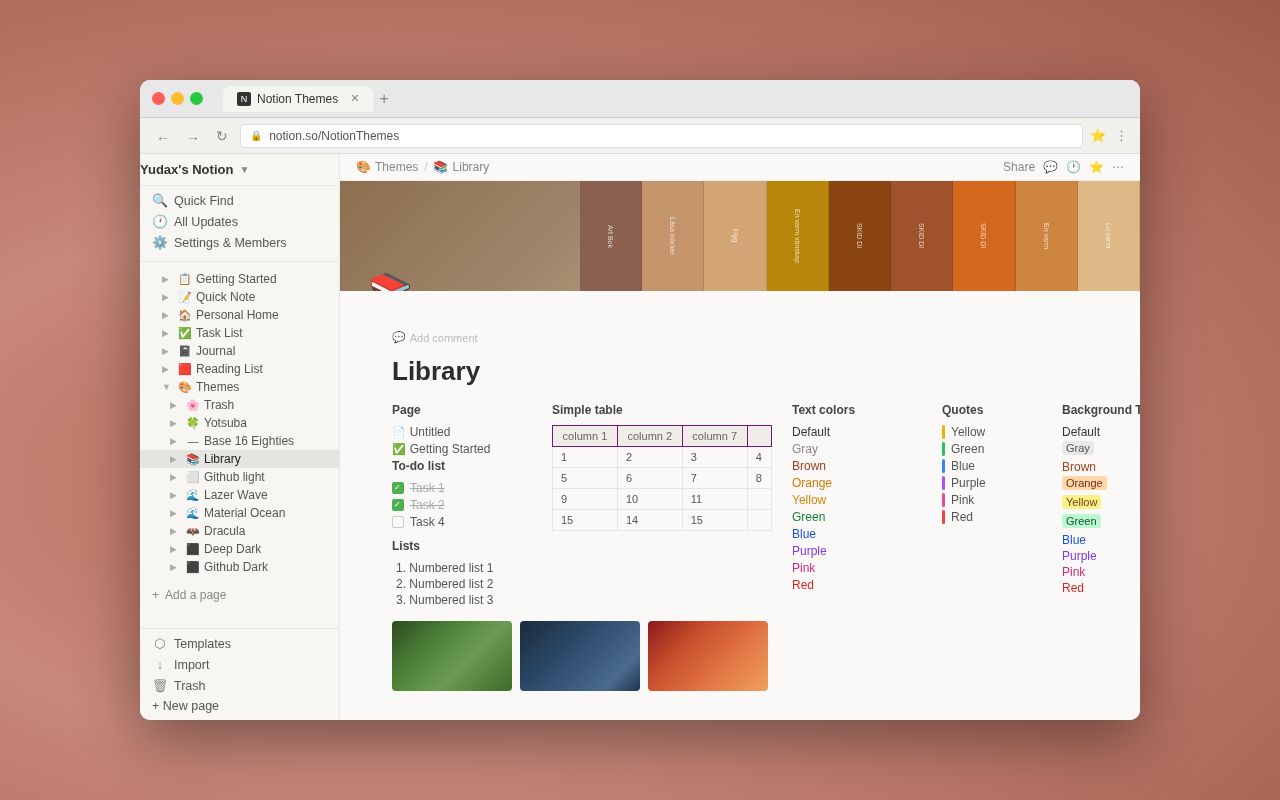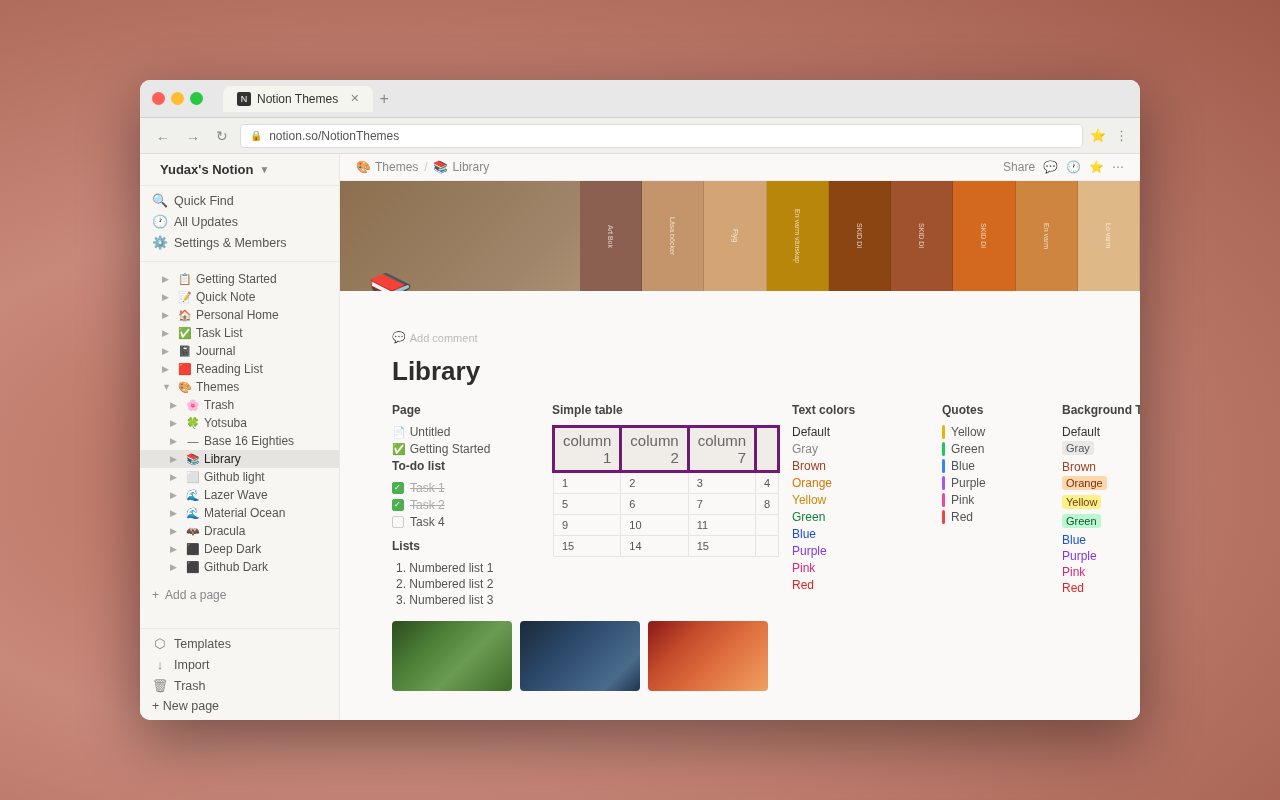--- a/index.html
+++ b/index.html
@@ -105,21 +105,21 @@
       width: 200px;
       background: #f7f6f3;
       border-right: 1px solid #e8e8e4;
       display: flex;
       flex-direction: column;
       font-size: 13px;
       overflow-y: auto;
       flex-shrink: 0;
     }
     .sidebar-workspace {
-      padding: 8px 20px;
+      padding: 8px 0;
       font-weight: 600;
       color: #333;
       font-size: 13px;
       display: flex;
       align-items: center;
       gap: 6px;
       border-bottom: 1px solid #e8e8e4;
       cursor: pointer;
     }
     .sidebar-workspace .chevron { font-size: 10px; color: #888; }
@@ -298,25 +298,25 @@
     }
     
     .simple-table {
       border-collapse: collapse;
       font-size: 11px;
       width: 100%;
     }
     .simple-table th {
       background: #f0ede8;
       padding: 4px 8px;
-      text-align: right;
+      text-align: center;
       font-weight: 500;
       color: #666;
-      border: 3px solid #701a75;
-      font-size: 15px;
+      border: 1px solid #701a75;
+      font-size: 11px;
     }
     .simple-table td {
       padding: 4px 8px;
       border: 1px solid #e8e5e0;
       color: #555;
       font-size: 11px;
     }
     .simple-table tr:nth-child(even) td { background: #faf9f7; }
     
     .text-color-item { font-size: 12px; margin-bottom: 3px; }

